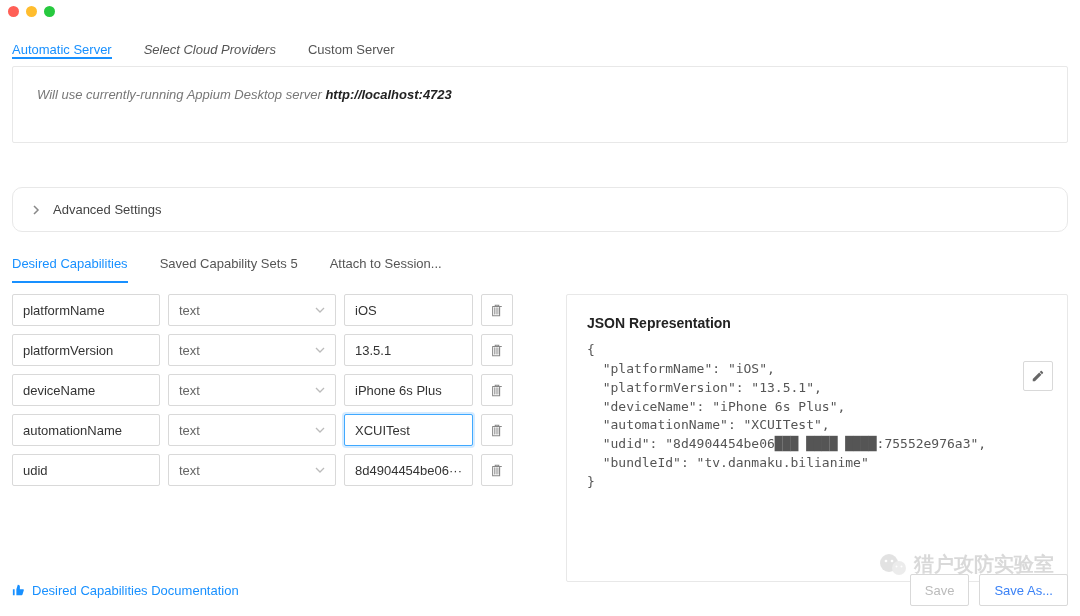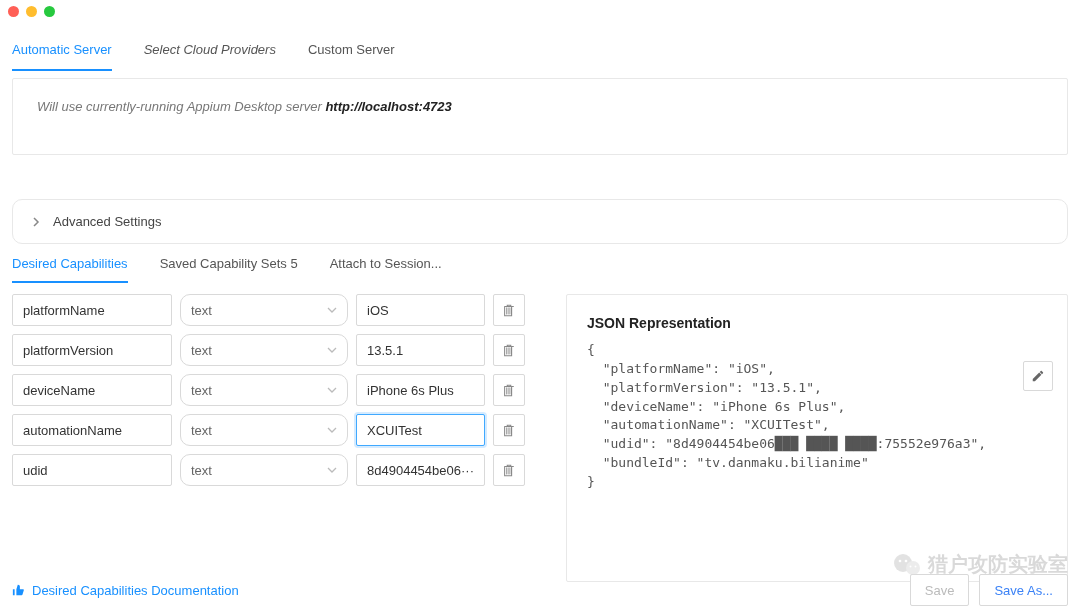--- a/index.html
+++ b/index.html
@@ -4,50 +4,50 @@
 <style>
   * { box-sizing: border-box; margin: 0; padding: 0; }
   body { font-family: -apple-system, BlinkMacSystemFont, "Segoe UI", Helvetica, Arial, sans-serif; font-size: 13px; color: #333; background: #fff; width: 1080px; height: 616px; overflow: hidden; }
   .titlebar { height: 22px; display: flex; align-items: center; padding-left: 8px; gap: 7px; }
   .traffic-dot { width: 11px; height: 11px; border-radius: 50%; }
   .td-red { background: #ff5f56; }
   .td-yellow { background: #ffbd2e; }
   .td-green { background: #27c93f; }
   .content { padding: 0 12px; }
   .top-tabs { display: flex; gap: 32px; border-bottom: 1px solid transparent; margin-top: 12px; }
-  .top-tab { padding: 8px 0 12px 0; cursor: pointer; color: #555; border-bottom: 2px solid transparent; }
+  .top-tab { padding: 8px 0 0 0; cursor: pointer; color: #555; border-bottom: 2px solid transparent; }
   .top-tab.active { color: #1890ff; border-bottom-color: #1890ff; }
   .top-tab.italic { font-style: italic; }
   .box { border: 1px solid #e8e8e8; border-radius: 2px; background: #fff; }
   .server-box { margin-top: 6px; padding: 20px 24px 40px 24px; font-style: italic; color: #777; }
   .server-box b { font-weight: 600; color: #222; }
   .adv-box { margin-top: 44px; display: flex; align-items: center; padding: 14px 18px; gap: 12px; color: #444; font-style: normal; cursor: pointer; border-radius: 10px; }
-  .cap-tabs { display: flex; gap: 32px; border-bottom: 1px solid transparent; margin-top: 4px; }
+  .cap-tabs { display: flex; gap: 32px; border-bottom: 1px solid transparent; margin-top: 16px; }
   .cap-tab { padding: 8px 0 10px; cursor: pointer; color: #555; border-bottom: 2px solid transparent; }
   .cap-tab.active { color: #1890ff; border-bottom-color: #1890ff; }
   .body-row { display: flex; gap: 14px; margin-top: 10px; align-items: flex-start; }
   .caps { flex: 0 0 540px; display: flex; flex-direction: column; gap: 8px; }
   .cap-row { display: flex; gap: 8px; align-items: center; }
   .cap-input { height: 32px; border: 1px solid #d9d9d9; border-radius: 2px; padding: 0 10px; font-size: 13px; color: #333; background: #fff; }
-  .cap-input.name { width: 160px; }
+  .cap-input.name { width: 148px; }
   .cap-input.value { width: 129px; }
   .cap-input.value.focused { border-color: #40a9ff; box-shadow: 0 0 0 2px rgba(24,144,255,0.18); }
-  .cap-select { width: 168px; height: 32px; border: 1px solid #d9d9d9; border-radius: 10px; padding: 0 10px; display: flex; align-items: center; justify-content: space-between; color: #666; background: #fff; cursor: pointer; }
+  .cap-select { width: 168px; height: 32px; border: 1px solid #d9d9d9; border-radius: 2px; padding: 0 10px; display: flex; align-items: center; justify-content: space-between; color: #666; background: #fff; cursor: pointer; }
   .cap-btn { width: 32px; height: 32px; border: 1px solid #d9d9d9; border-radius: 2px; background: #fff; display: flex; align-items: center; justify-content: center; color: #888; cursor: pointer; }
   .json-panel { flex: 1; border: 1px solid #e8e8e8; border-radius: 2px; padding: 20px 20px 89px 20px; position: relative; }
   .json-title { font-weight: 600; color: #222; margin-bottom: 10px; font-size: 14px; }
   .json-code { font-family: ui-monospace, SFMono-Regular, Menlo, Consolas, monospace; font-size: 13px; white-space: pre; color: #555; line-height: 1.45; }
   .edit-btn { position: absolute; right: 14px; top: 66px; width: 30px; height: 30px; border: 1px solid #d9d9d9; background: #fff; display: flex; align-items: center; justify-content: center; color: #666; cursor: pointer; border-radius: 2px; }
   .footer { position: absolute; left: 12px; bottom: 10px; right: 12px; display: flex; align-items: center; }
   .doc-link { color: #1890ff; display: flex; align-items: center; gap: 6px; cursor: pointer; }
   .footer-actions { margin-left: auto; display: flex; gap: 10px; align-items: center; }
   .btn { height: 32px; padding: 0 14px; border: 1px solid #d9d9d9; background: #fff; border-radius: 2px; cursor: pointer; color: #3b82f6; display: inline-flex; align-items: center; font-size: 13px; }
   .btn.disabled { color: #bbb; cursor: not-allowed; }
   .btn.primary { background: #1890ff; border-color: #1890ff; color: #fff; }
-  .watermark { position: absolute; right: 12px; bottom: 38px; color: #bbb; font-size: 20px; font-weight: 600; display: flex; align-items: center; gap: 6px; pointer-events: none; opacity: 0.55; }
+  .watermark { position: absolute; right: 26px; bottom: 38px; color: #bbb; font-size: 20px; font-weight: 600; display: flex; align-items: center; gap: 6px; pointer-events: none; opacity: 0.55; }
   svg { display: block; }
 </style>
 </head>
 <body>
 
 <div class="titlebar">
   <div class="traffic-dot td-red"></div>
   <div class="traffic-dot td-yellow"></div>
   <div class="traffic-dot td-green"></div>
 </div>

